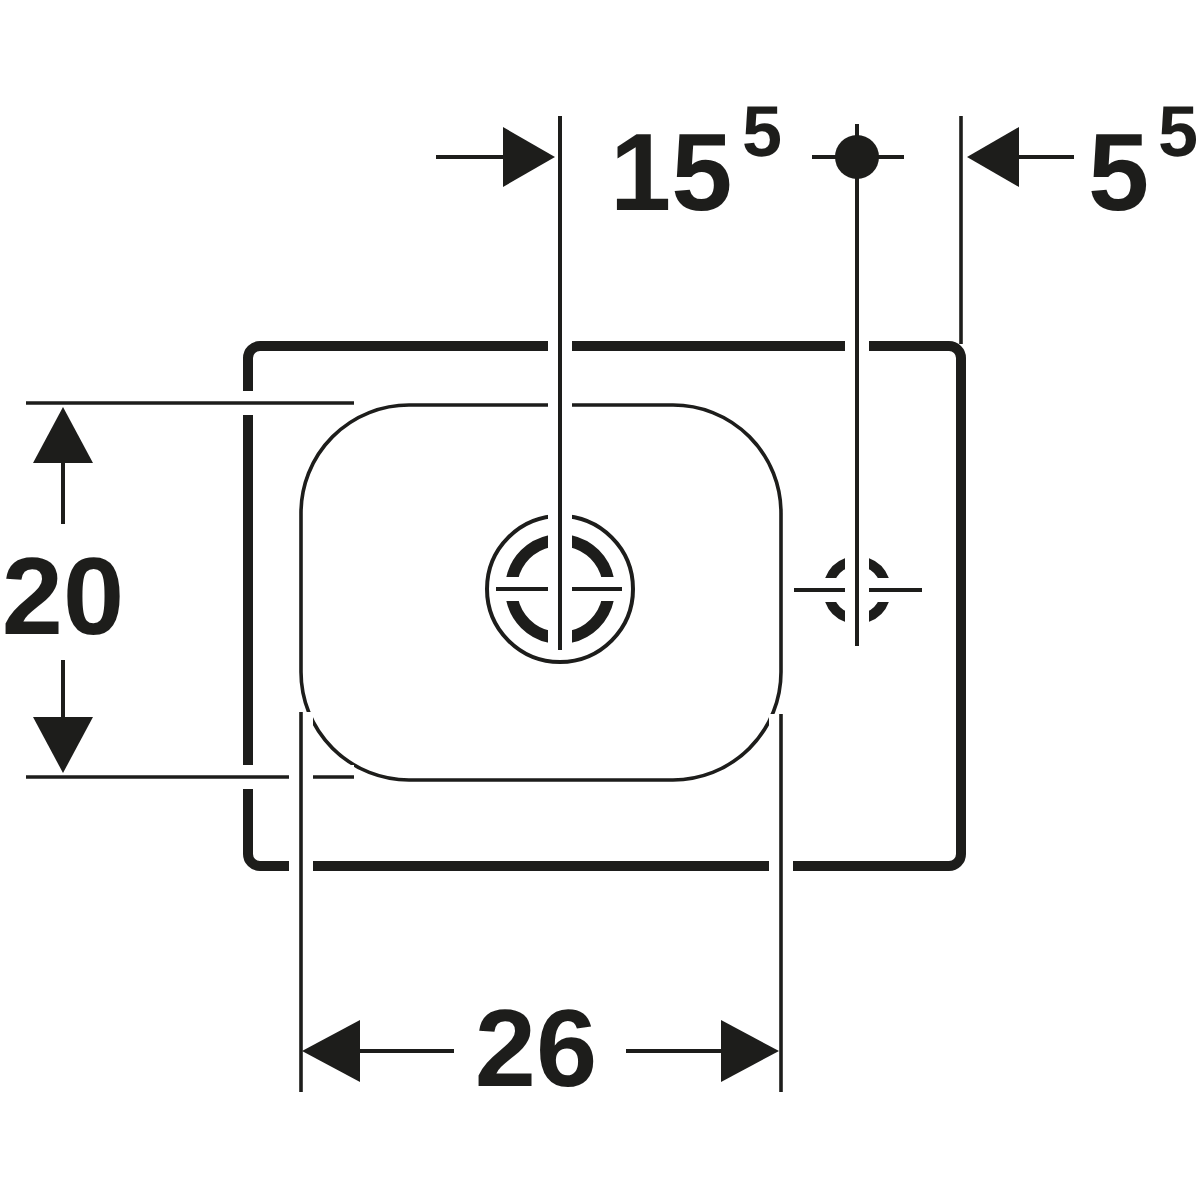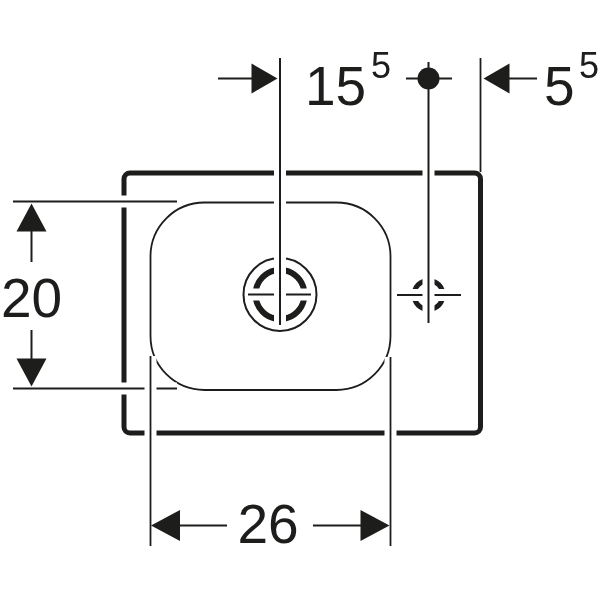--- a/index.html
+++ b/index.html
@@ -6,20 +6,21 @@
     margin: 0;
     padding: 0;
     background: #ffffff;
   }
   #stage {
     position: relative;
     width: 600px;
     height: 600px;
     background: #ffffff;
     overflow: hidden;
+    font-weight: bold;
   }
   svg {
     display: block;
     font-family: "Liberation Sans", sans-serif;
   }
   .ink   { stroke: #1d1d1b; fill: none; }
   .halo  { stroke: #ffffff; fill: none; stroke-width: 12; }
   .thin  { stroke-width: 1.8; }
   .med   { stroke-width: 2; }
   .thick { stroke-width: 5; }

